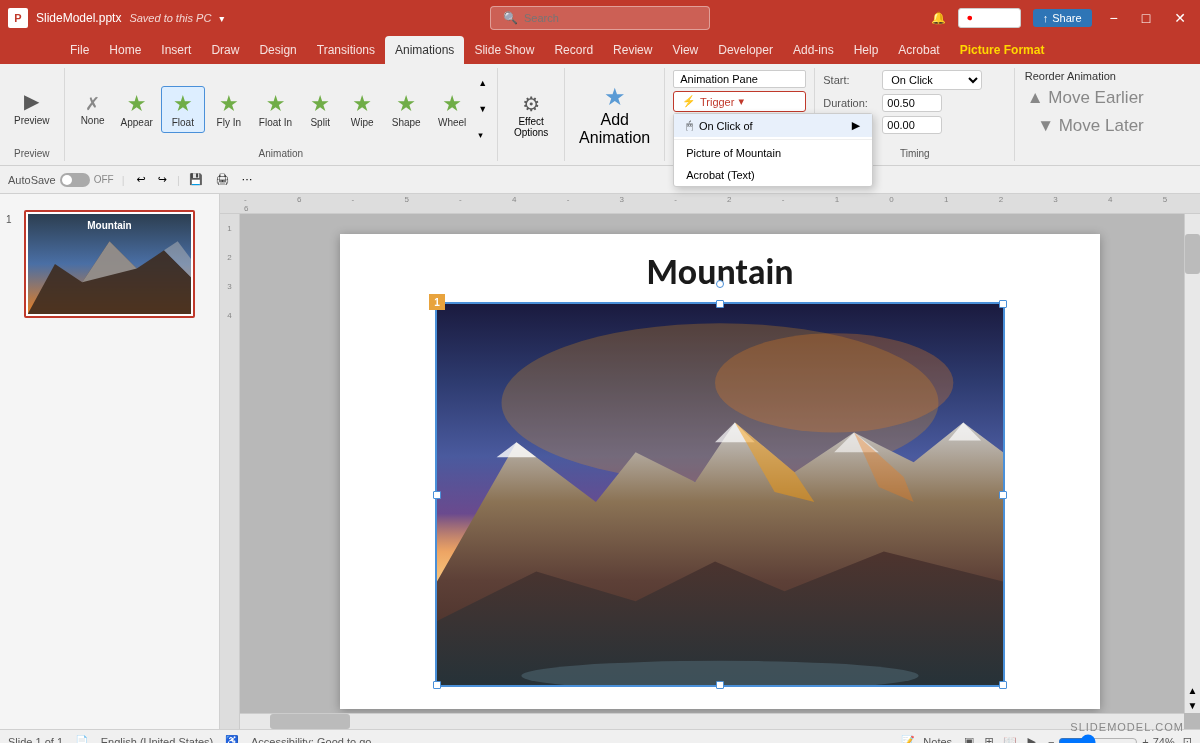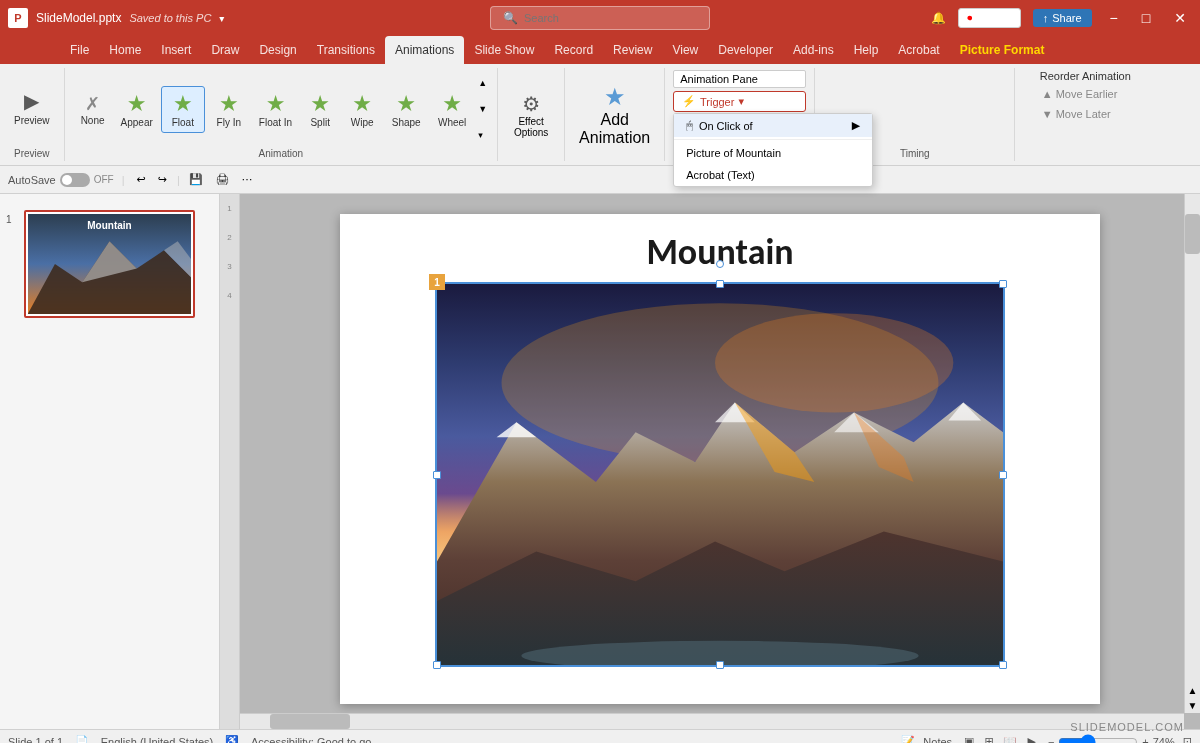--- a/index.html
+++ b/index.html
@@ -130,23 +130,24 @@
       border: 1px solid #ccc;
       border-radius: 3px;
       padding: 2px 4px;
       font-size: 11px;
       background: white;
     }
 
     
     .reorder-btn {
       color: #888;
-      font-size: 11px;
+      font-size: 17px;
       cursor: pointer;
       padding: 2px;
+      text-align: right;
     }
 
     
     .toolbar-row {
       background: #f0f0f0;
       height: 28px;
       display: flex;
       align-items: center;
       padding: 0 8px;
       gap: 4px;
@@ -547,20 +548,41 @@
           <div class="trigger-dropdown-item">
             <span>Acrobat (Text)</span>
           </div>
         </div>
       </div>
     </div>
     <span class="ribbon-group-label">Advanced Animation</span>
   </div>
 
   <div class="ribbon-group" style="min-width:200px;">
+    <div style="display:flex;flex-direction:column;gap:4px;width:100%;">
+
+      <div class="control-row">
+        <span class="control-label">Start:</span>
+        <select class="control-select">
+          <option>On Click</option>
+          <option>With Previous</option>
+          <option>After Previous</option>
+        </select>
+      </div>
+
+      <div class="control-row">
+        <span class="control-label">Duration:</span>
+        <input class="control-select" type="text" style="width: 60px;" value="00.50">
+      </div>
+
+      <div class="control-row">
+        <span class="control-label">Delay:</span>
+        <input class="control-select" type="text" style="width: 60px;" value="00.00">
+      </div>
+    </div>
     <span class="ribbon-group-label">Timing</span>
   </div>
 
   <div class="ribbon-group" style="min-width:140px;">
     <div style="display:flex;flex-direction:column;gap:4px;">
       <span style="font-size:11px;font-weight:500;color:#333;">Reorder Animation</span>
       <div class="reorder-btn">▲ Move Earlier</div>
       <div class="reorder-btn">▼ Move Later</div>
     </div>
   </div>
@@ -605,20 +627,23 @@
             <polygon points="60,75 90,30 120,60" fill="#c8c8c8" opacity="0.6"></polygon>
             <polygon points="150,40 180,70 180,50 165,30" fill="#b8b8b8" opacity="0.5"></polygon>
           </svg>
         </div>
       </div>
     </div>
   </div>
 
   <div style="display:flex;flex-direction:column;flex:1;overflow:hidden;">
 
+    <div class="ruler-h">
+      <span style="font-size:8px;color:#888;letter-spacing:24px;margin-left:20px;">- 6 - 5 - 4 - 3 - 2 - 1  0  1  2  3  4  5  6</span>
+    </div>
     <div style="display:flex;flex:1;overflow:hidden;">
 
       <div class="ruler-v">
         <div style="display:flex;flex-direction:column;align-items:center;font-size:8px;color:#888;gap:20px;padding-top:10px;">
           <span>1</span>
           <span>2</span>
           <span>3</span>
           <span>4</span>
         </div>
       </div>

